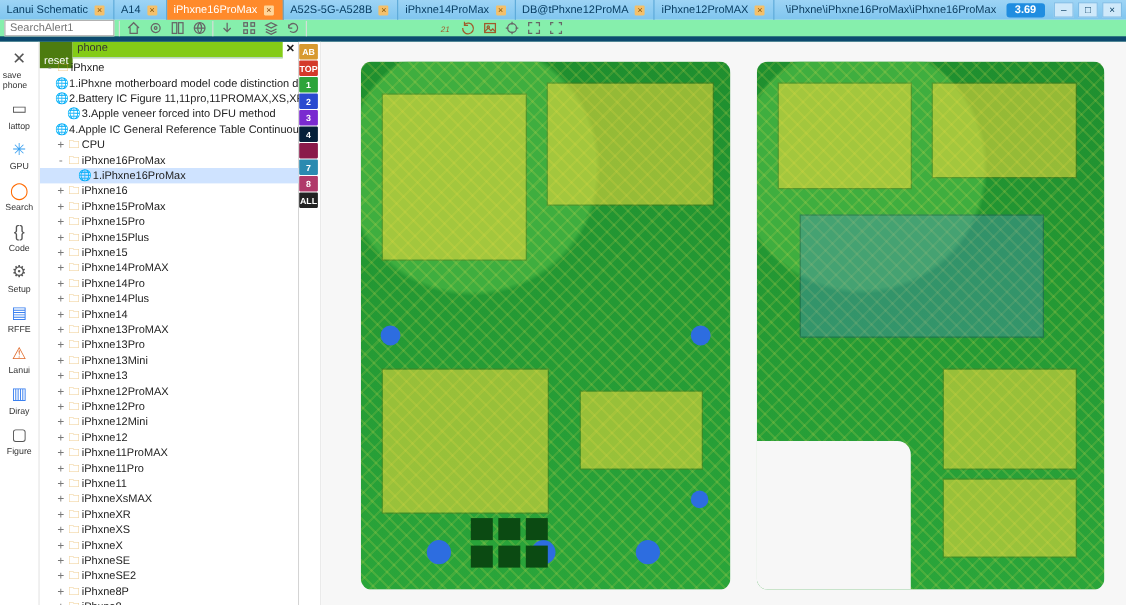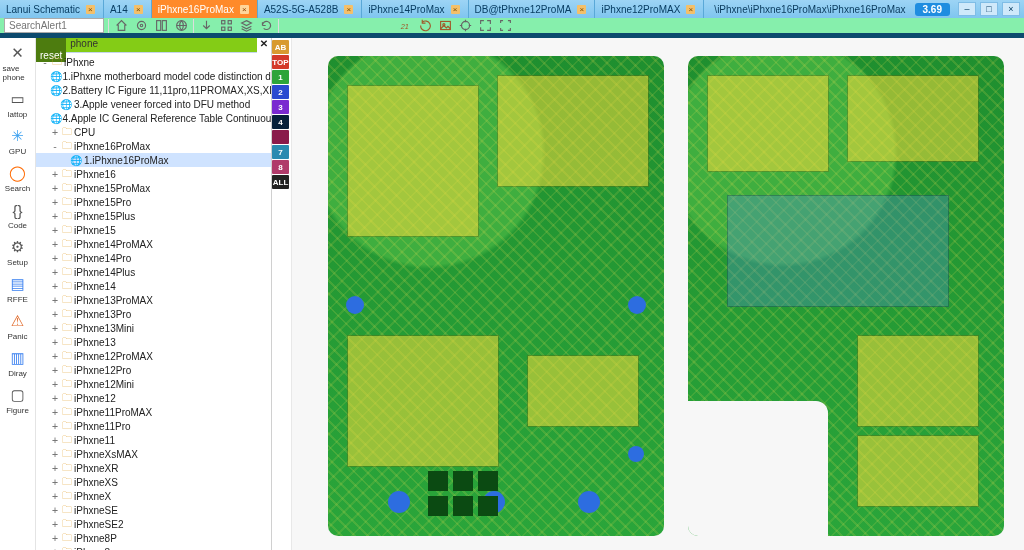--- a/index.html
+++ b/index.html
@@ -219,21 +219,21 @@
       <div class="dockitem">
         <div class="dockicon" style="color:#555">⚙</div>
         <div>Setup</div>
       </div>
       <div class="dockitem">
         <div class="dockicon" style="color:#3a80f0">▤</div>
         <div>RFFE</div>
       </div>
       <div class="dockitem">
         <div class="dockicon" style="color:#e06a2a">⚠</div>
-        <div>Panic</div>
+        <div>Lanui</div>
       </div>
       <div class="dockitem">
         <div class="dockicon" style="color:#3a80f0">▥</div>
         <div>Diray</div>
       </div>
       <div class="dockitem">
         <div class="dockicon" style="color:#555">▢</div>
         <div>Figure</div>
       </div>
     </div>

